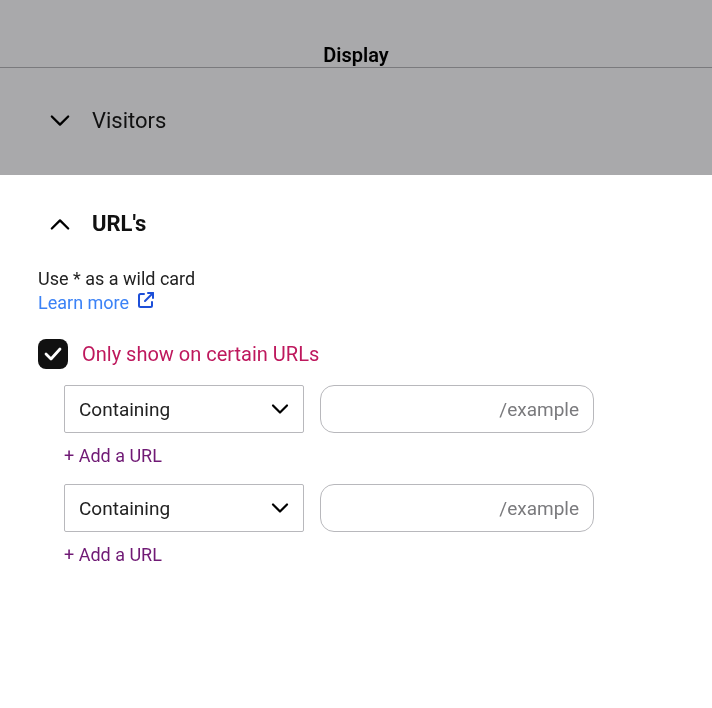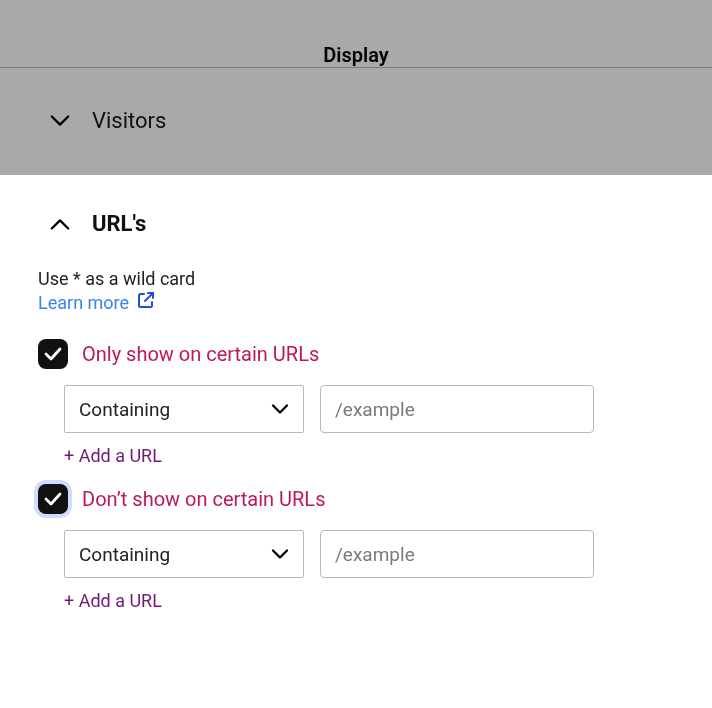--- a/index.html
+++ b/index.html
@@ -126,26 +126,27 @@
   .select .select-chevron {
     position: absolute;
     right: 14px;
     top: 50%;
     transform: translateY(-50%);
   }
   .text-input {
     width: 274px;
     height: 48px;
     border: 1px solid #b8b8bc;
-    border-radius: 4px;
+    border-radius: 14px;
     padding: 0 14px;
     font-size: 19px;
     color: #222;
     outline: none;
     font-family: inherit;
+    text-align: right;
   }
   .text-input::placeholder { color: #7a7a7d; }
   .add-url {
     display: inline-block;
     padding-left: 26px;
     color: #701a75;
     font-size: 18px;
     cursor: pointer;
   }
 </style>
@@ -210,28 +211,20 @@
           </svg>
         </span>
       </div>
       <input class="text-input" type="text" placeholder="/example" style="">
     </div>
     <span class="add-url">+ Add a URL</span>
   </div>
 
   
   <div class="rule-block">
-    <div class="checkbox-row">
-      <div class="checkbox focused">
-        <svg width="18" height="14" viewBox="0 0 18 14" fill="none">
-          <path d="M2 7 L7 12 L16 2" stroke-width="2.8" stroke-linecap="round" stroke-linejoin="round"></path>
-        </svg>
-      </div>
-      <span class="checkbox-label">Don’t show on certain URLs</span>
-    </div>
     <div class="inputs-row">
       <div class="select">
         <span>Containing</span>
         <span class="select-chevron">
           <svg width="18" height="12" viewBox="0 0 18 12" fill="none">
             <path d="M2 2 L9 9 L16 2" stroke="#000" stroke-width="2.2" stroke-linecap="round" stroke-linejoin="round"></path>
           </svg>
         </span>
       </div>
       <input class="text-input" type="text" placeholder="/example" style="">

